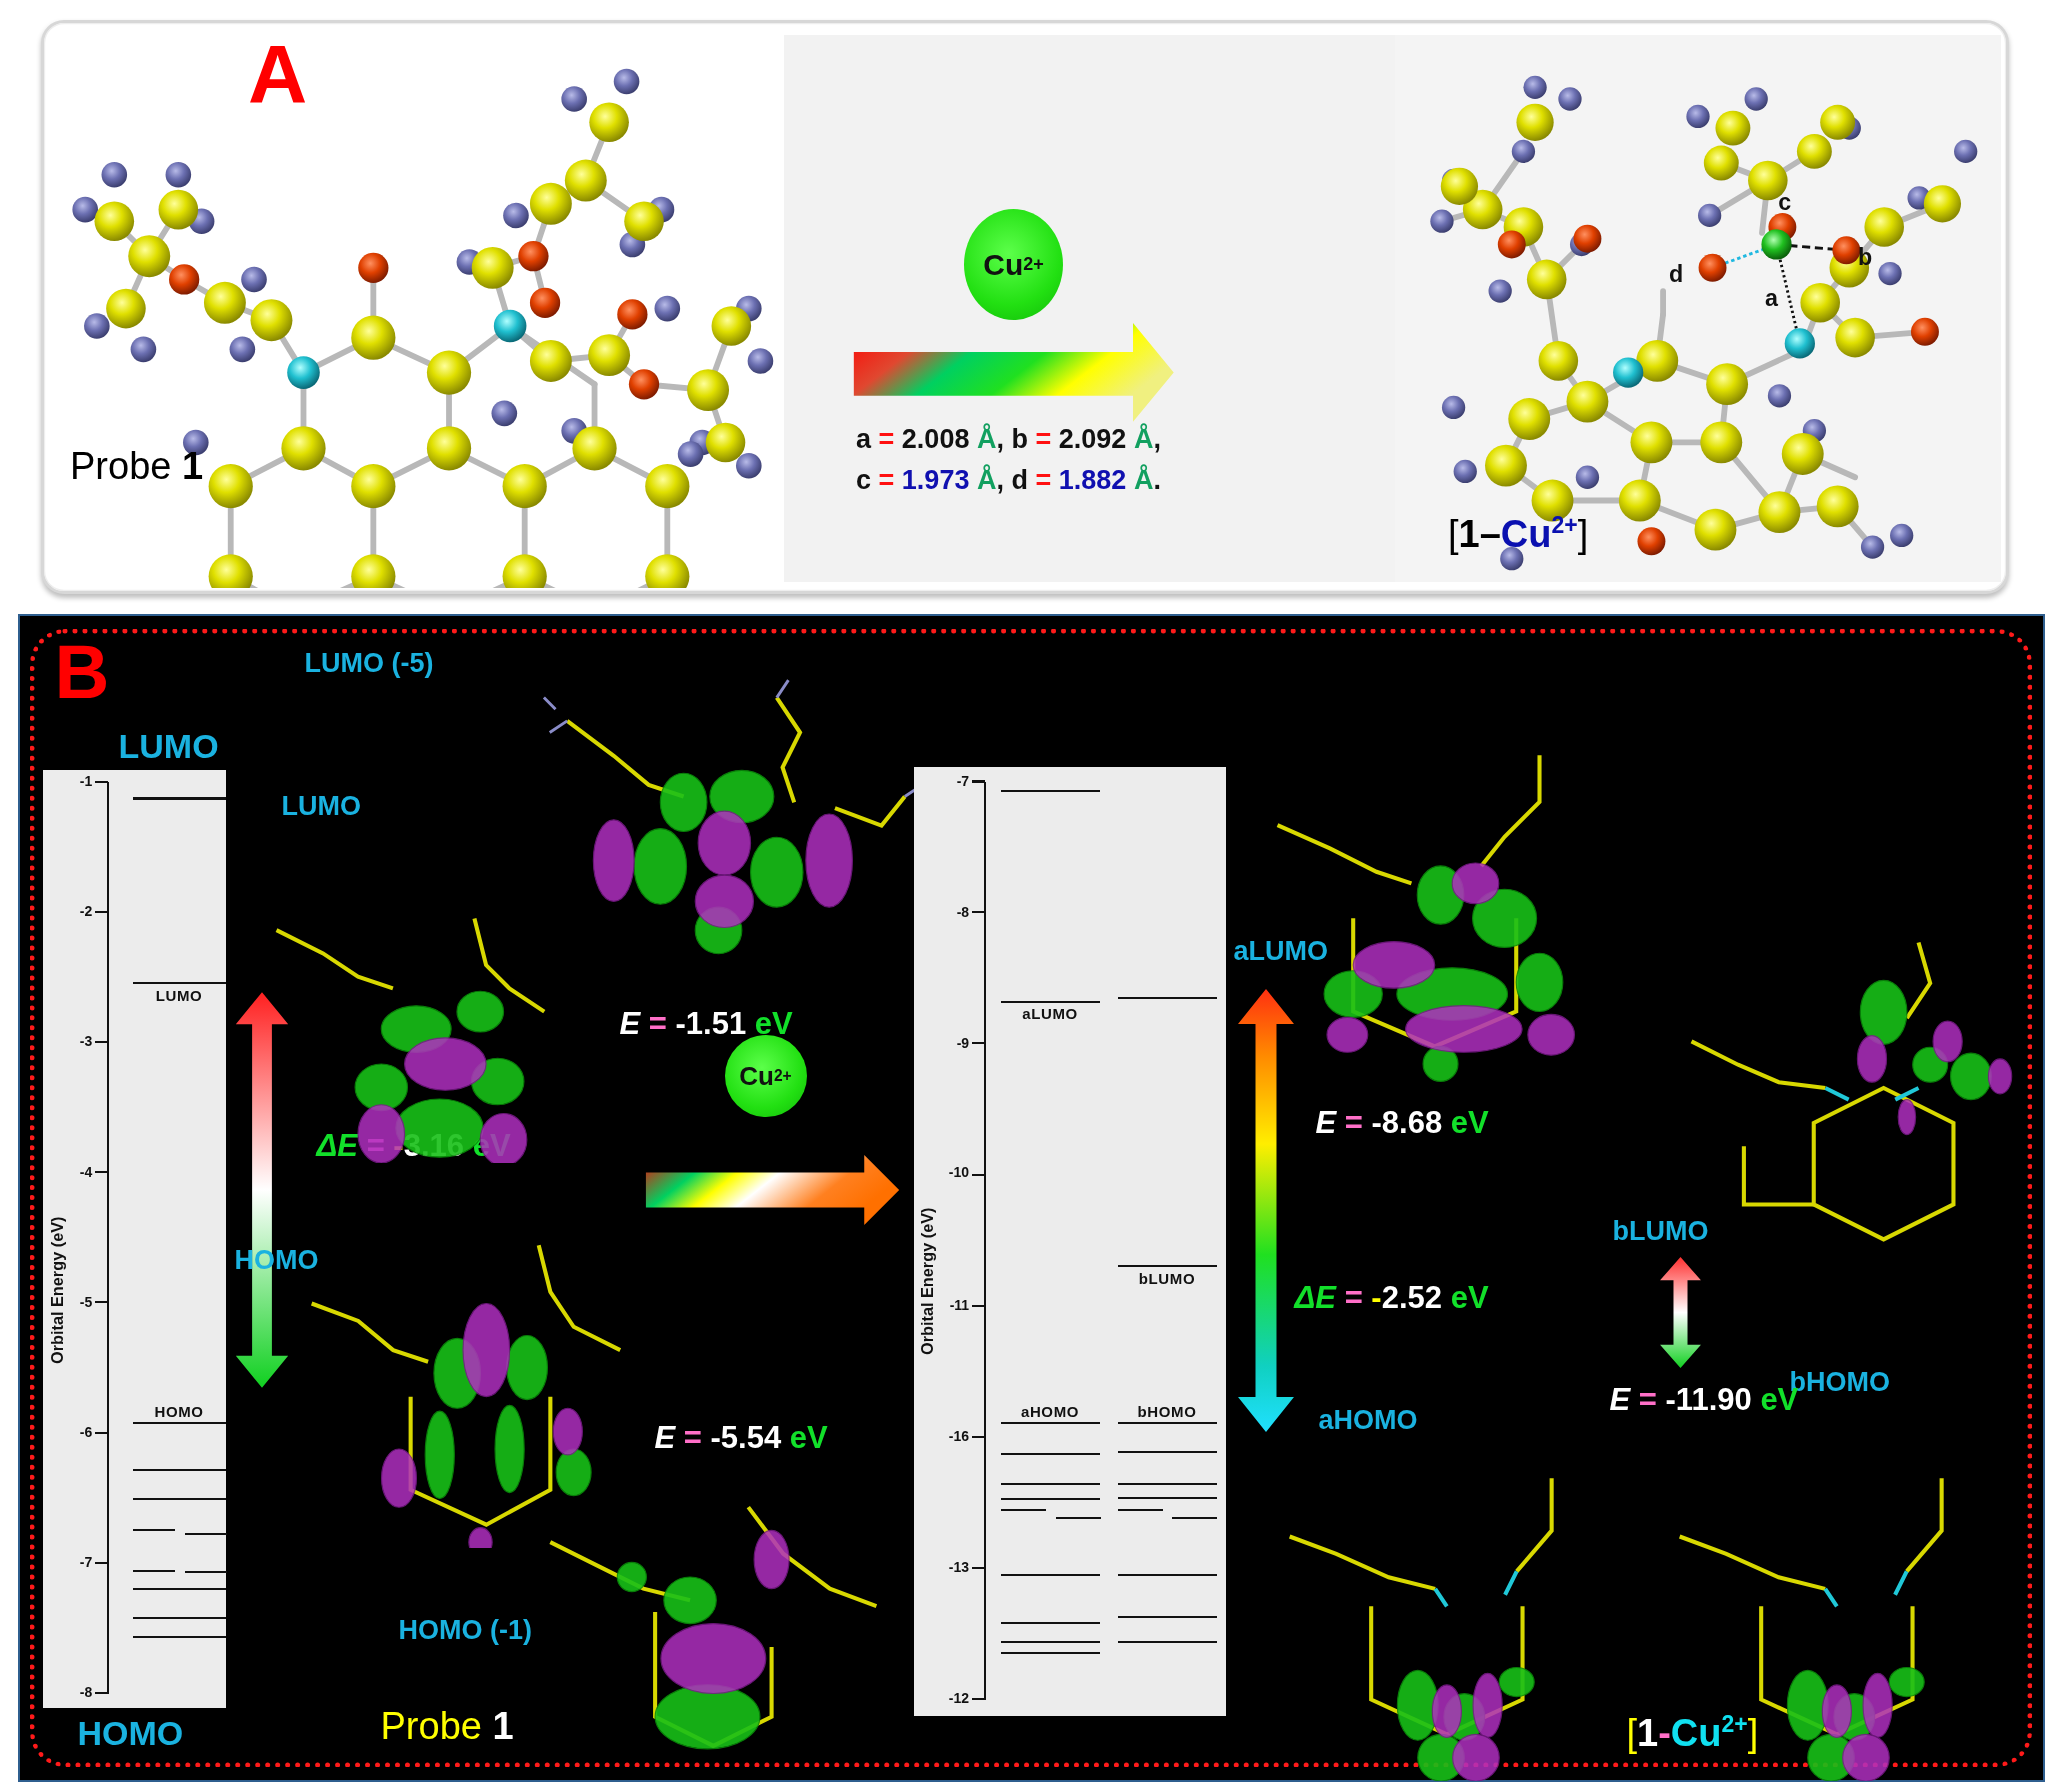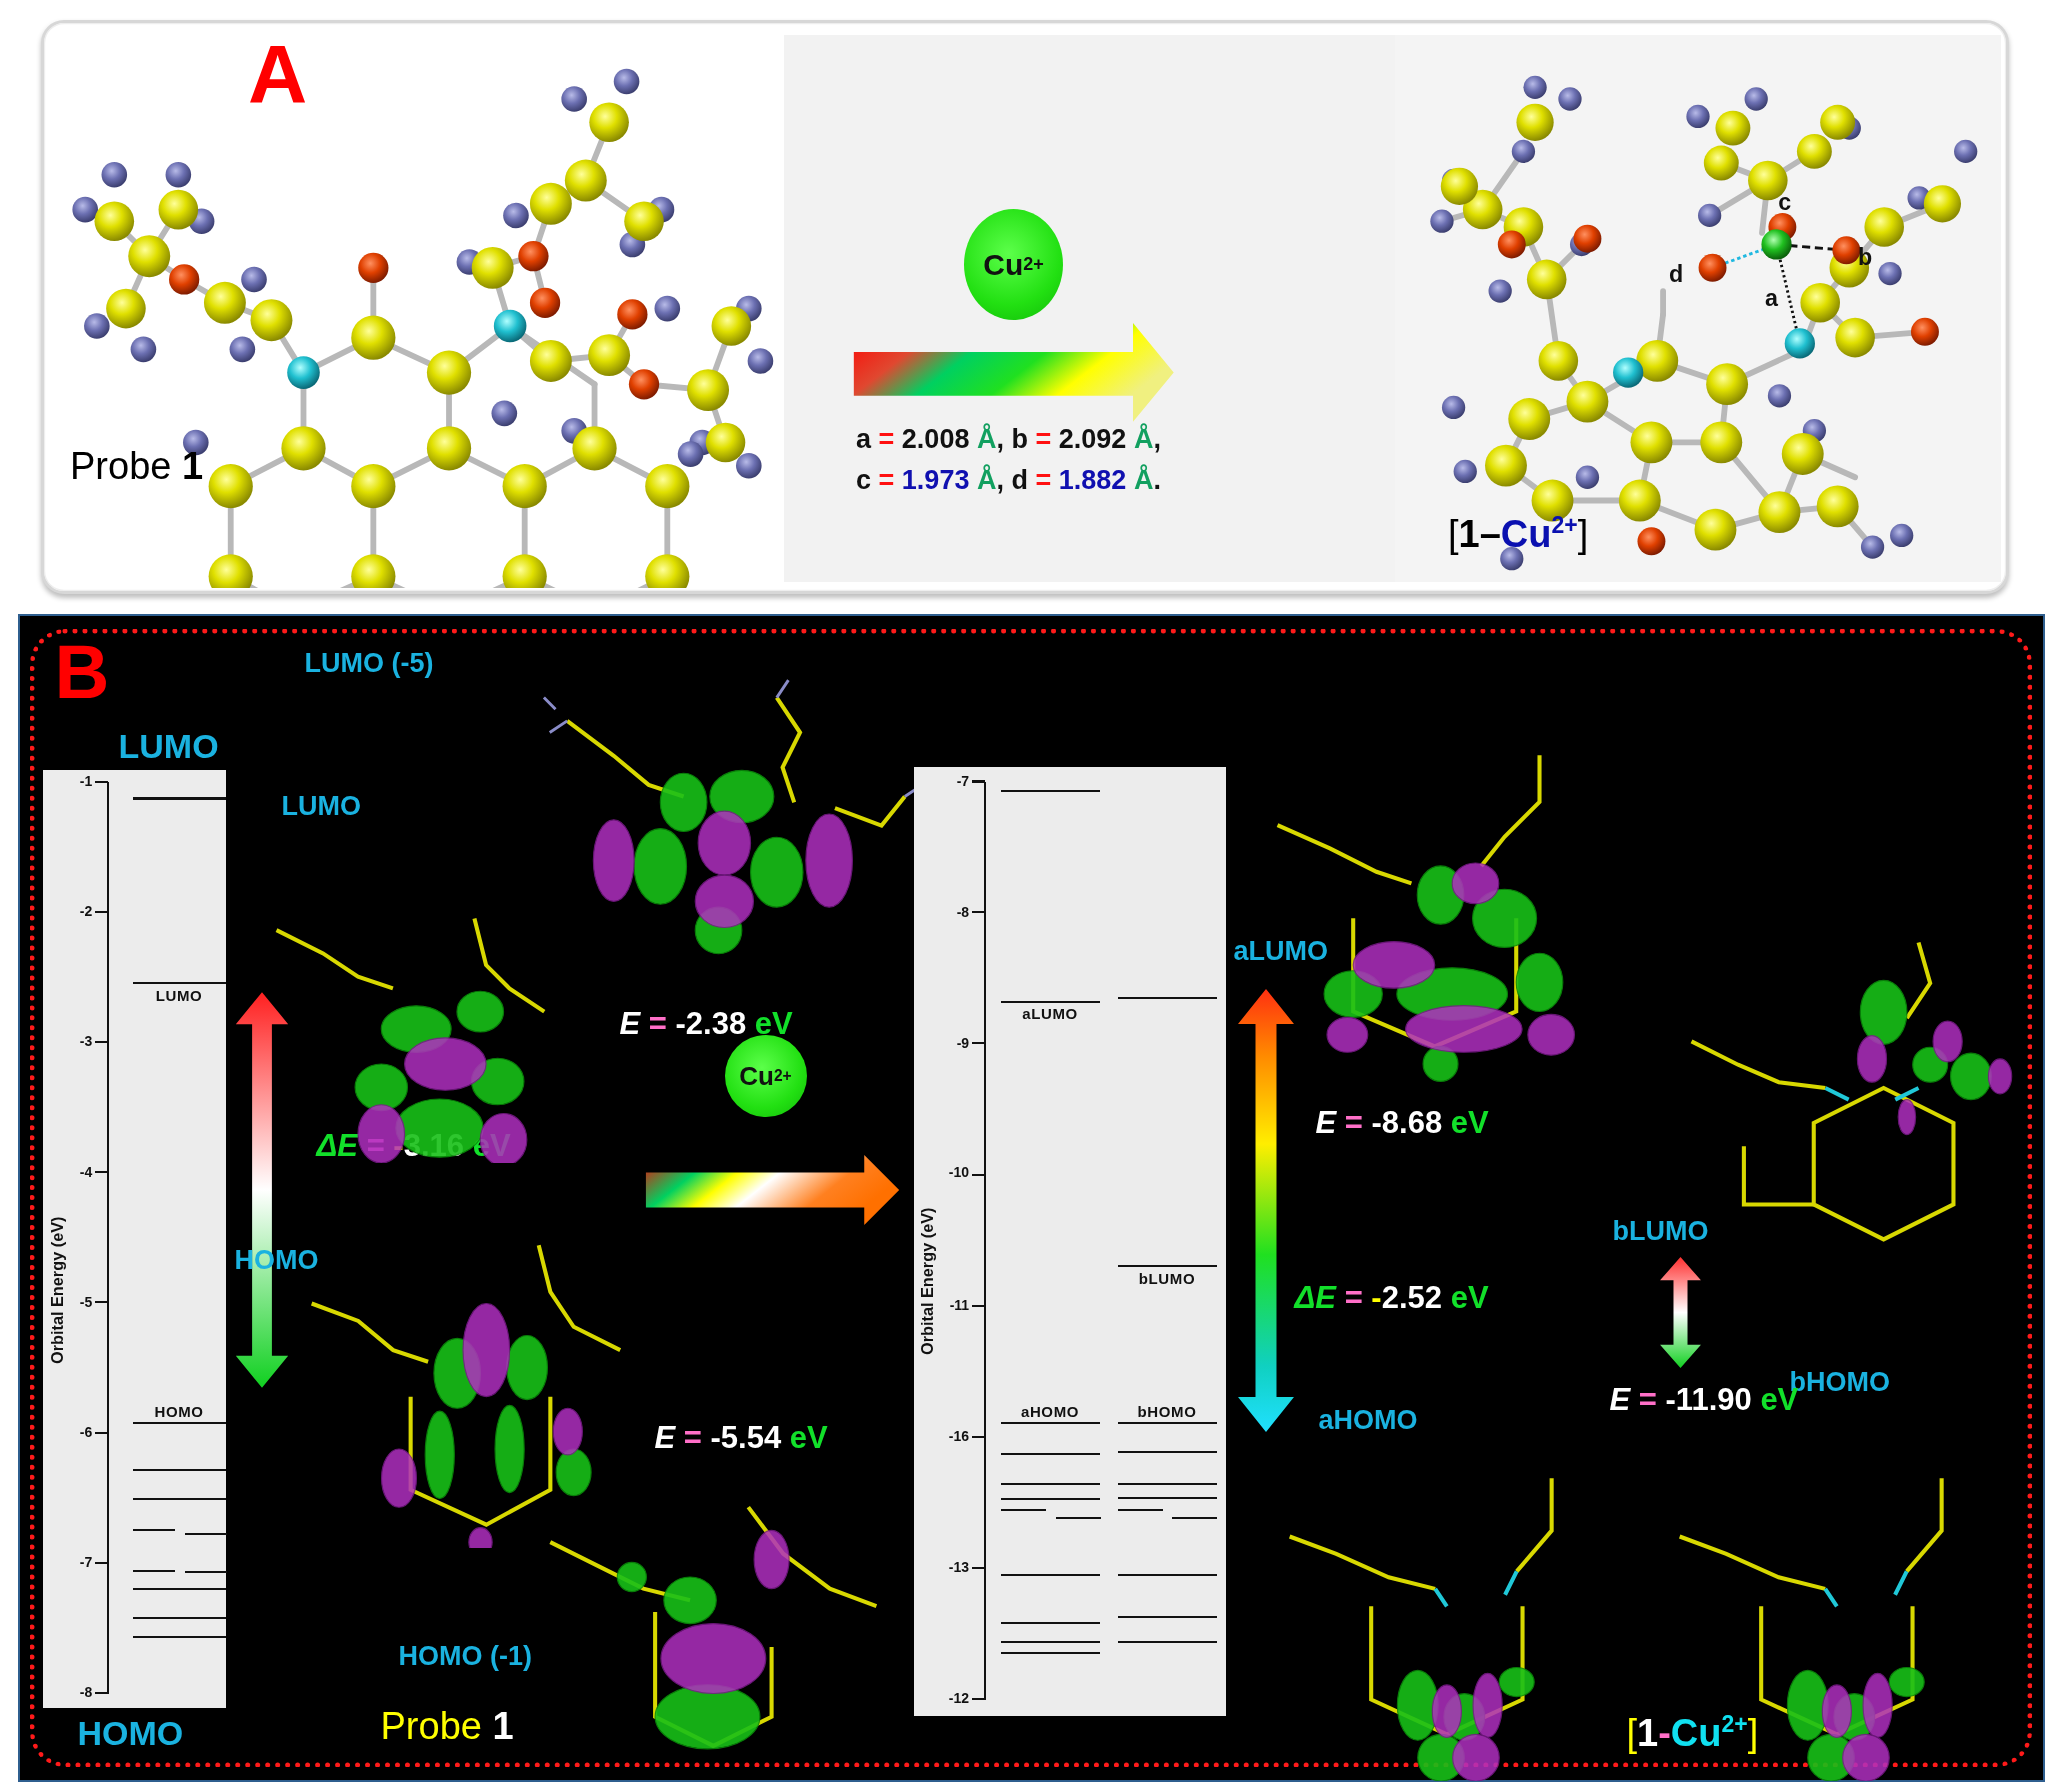--- a/index.html
+++ b/index.html
@@ -439,23 +439,23 @@
           <stop offset="0.5" stop-color="#ffffff"></stop>
           <stop offset="1" stop-color="#10d020"></stop>
         </linearGradient>
       </defs>
     <polygon points="55,0 100,55 72,55 72,625 100,625 55,680 10,625 38,625 38,55 10,55" fill="url(#gapP)"></polygon>
   </svg>
 
   <div class="abs cyan-label" style="left:285px; top:32px; font-size:27px; font-weight:bold;">LUMO (-5)</div>
   <div class="abs cyan-label" style="left:262px; top:175px; font-size:27px; font-weight:bold;">LUMO</div>
   <div class="abs cyan-label" style="left:215px; top:629px; font-size:27px; font-weight:bold;">HOMO</div>
-  <div class="abs cyan-label" style="left:379px; top:1025px; font-size:27px; font-weight:bold;">HOMO (-1)</div>
-
-  <div class="abs e-label" style="left:600px; top:390px; font-size:31px;"><span class="it">E</span> <span class="pink">=</span> <span>-2.38</span> <span class="green">eV</span></div>
+  <div class="abs cyan-label" style="left:379px; top:999px; font-size:27px; font-weight:bold;">HOMO (-1)</div>
+
+  <div class="abs e-label" style="left:600px; top:390px; font-size:31px;"><span class="it">E</span> <span class="pink">=</span> <span>-1.51</span> <span class="green">eV</span></div>
   <div class="abs e-label" style="left:297px; top:512px; font-size:31px;"><span class="it green">ΔE</span> <span class="pink">=</span> <span class="yellow">-</span><span>3.16</span> <span class="green">eV</span></div>
   <div class="abs e-label" style="left:635px; top:804px; font-size:31px;"><span class="it">E</span> <span class="pink">=</span> <span>-5.54</span> <span class="green">eV</span></div>
 
   <div class="abs" style="left:361px; top:1089px; font-size:38px; font-family:'Liberation Sans', sans-serif;"><span class="yellow">Probe </span><b class="white">1</b></div>
 
   <svg class="abs" style="left:512px; top:35px;" width="408" height="326" viewBox="0 0 700 560">
     <g stroke="#d8d800" stroke-width="7" fill="none">
         <path d="M60,120 L140,180 L200,230 L260,250"></path>
         <path d="M420,80 L460,140 L430,200 L450,260"></path>
         <path d="M520,270 L600,300 L640,250"></path>

